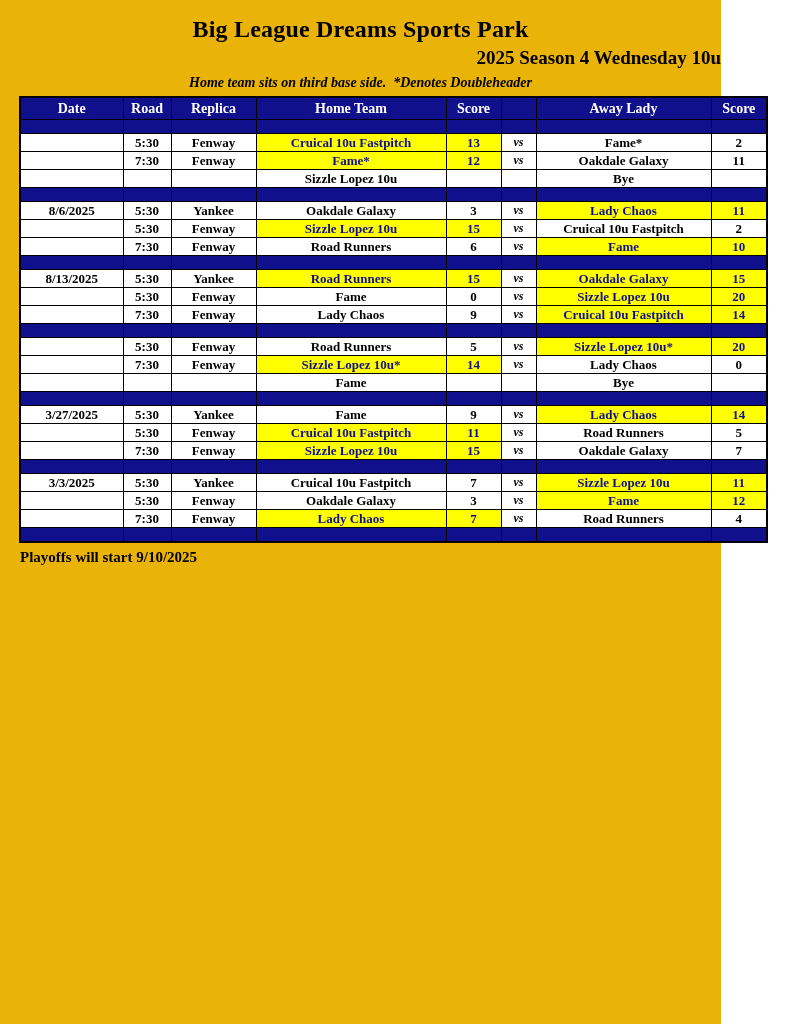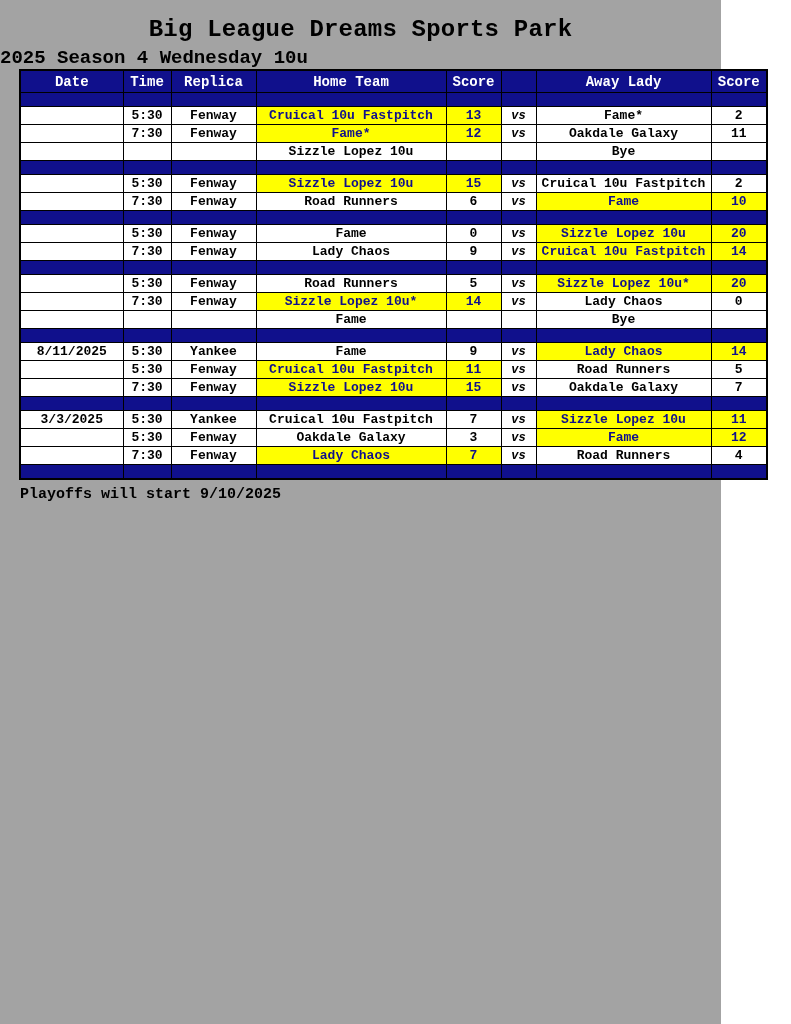--- a/index.html
+++ b/index.html
@@ -3,30 +3,30 @@
 <meta charset="utf-8">
 <style>
   :root{
     --navy:#10108c;
     --highlight:#ffff00;
     --hl-text:#10108c;
     --border:#000000;
   }
   html,body{margin:0;padding:0;background:#ffffff;}
   .page{
-    width:721px;height:1024px;background:#a3a3a3;
-    font-family:Liberation Mono, monospace;
+    width:721px;height:1024px;background:#eab308;
+    font-family:Liberation Serif, serif;
     position:relative;box-sizing:border-box;
   }
   .title{
     margin:0;padding-top:16px;text-align:center;
     font-size:24px;font-weight:bold;color:#000;letter-spacing:.2px;
   }
   .subtitle{
-    margin:4px 12px 0 0;text-align:left;
+    margin:4px 0 0 0;text-align:right;
     font-size:19px;font-weight:bold;color:#000;
   }
   .note{
     margin:6px 0 5px 0;text-align:center;
     font-size:14px;font-weight:bold;font-style:italic;color:#000;
   }
   table.schedule{
     margin-left:19px;width:747px;table-layout:fixed;
     border-collapse:collapse;border:2px solid var(--border);
   }
@@ -54,36 +54,37 @@
   .footer-note{
     margin:6px 0 0 20px;font-size:15px;font-weight:bold;color:#000;
   }
 </style>
 </head>
 <body>
 
 <div class="page">
   <h1 class="title">Big League Dreams Sports Park</h1>
   <h2 class="subtitle">2025 Season 4 Wednesday 10u</h2>
+  <p class="note">Home team sits on third base side.&nbsp; *Denotes Doubleheader</p>
 
   <table class="schedule">
     <colgroup>
       <col style="width:103px">
         <col style="width:48px">
         <col style="width:85px">
       <col style="width:190px">
         <col style="width:55px">
         <col style="width:35px">
       <col style="width:175px">
         <col style="width:56px">
     </colgroup>
     <thead>
       <tr>
         <th>Date</th>
-        <th>Time</th>
+        <th>Road</th>
         <th>Replica</th>
         <th>Home Team</th>
         <th>Score</th>
         <th></th>
         <th>Away Lady</th>
         <th>Score</th>
       </tr>
     </thead>
     <tbody>
         <tr class="sep">
@@ -130,20 +131,30 @@
           <td></td>
           <td></td>
           <td></td>
           <td></td>
           <td></td>
           <td></td>
           <td></td>
           <td></td>
         </tr>
         <tr>
+          <td>8/6/2025</td>
+          <td>5:30</td>
+          <td>Yankee</td>
+          <td>Oakdale Galaxy</td>
+          <td>3</td>
+          <td class="vs">vs</td>
+          <td class="hl">Lady Chaos</td>
+          <td class="hl">11</td>
+        </tr>
+        <tr>
           <td></td>
           <td>5:30</td>
           <td>Fenway</td>
           <td class="hl">Sizzle Lopez 10u</td>
           <td class="hl">15</td>
           <td class="vs">vs</td>
           <td>Cruical 10u Fastpitch</td>
           <td>2</td>
         </tr>
         <tr>
@@ -160,20 +171,30 @@
           <td></td>
           <td></td>
           <td></td>
           <td></td>
           <td></td>
           <td></td>
           <td></td>
           <td></td>
         </tr>
         <tr>
+          <td>8/13/2025</td>
+          <td>5:30</td>
+          <td>Yankee</td>
+          <td class="hl">Road Runners</td>
+          <td class="hl">15</td>
+          <td class="vs">vs</td>
+          <td class="hl">Oakdale Galaxy</td>
+          <td class="hl">15</td>
+        </tr>
+        <tr>
           <td></td>
           <td>5:30</td>
           <td>Fenway</td>
           <td>Fame</td>
           <td>0</td>
           <td class="vs">vs</td>
           <td class="hl">Sizzle Lopez 10u</td>
           <td class="hl">20</td>
         </tr>
         <tr>
@@ -230,21 +251,21 @@
           <td></td>
           <td></td>
           <td></td>
           <td></td>
           <td></td>
           <td></td>
           <td></td>
           <td></td>
         </tr>
         <tr>
-          <td>8/11/2025</td>
+          <td>3/27/2025</td>
           <td>5:30</td>
           <td>Yankee</td>
           <td>Fame</td>
           <td>9</td>
           <td class="vs">vs</td>
           <td class="hl">Lady Chaos</td>
           <td class="hl">14</td>
         </tr>
         <tr>
           <td></td>

